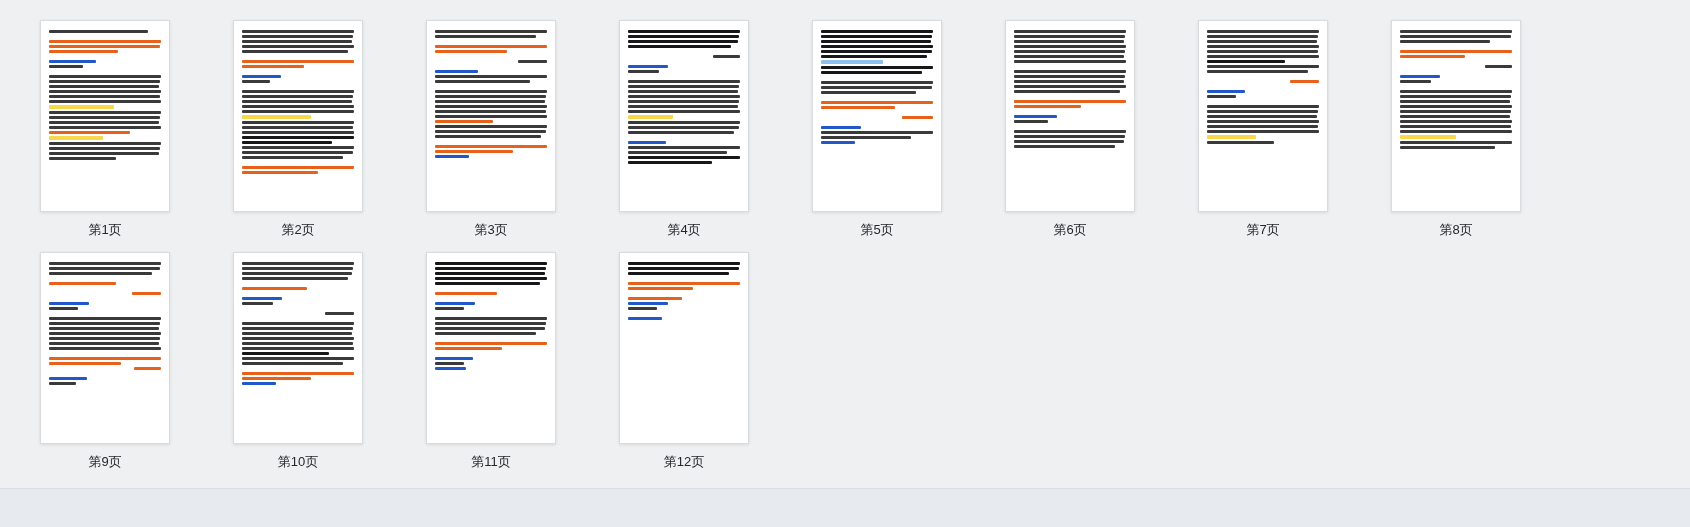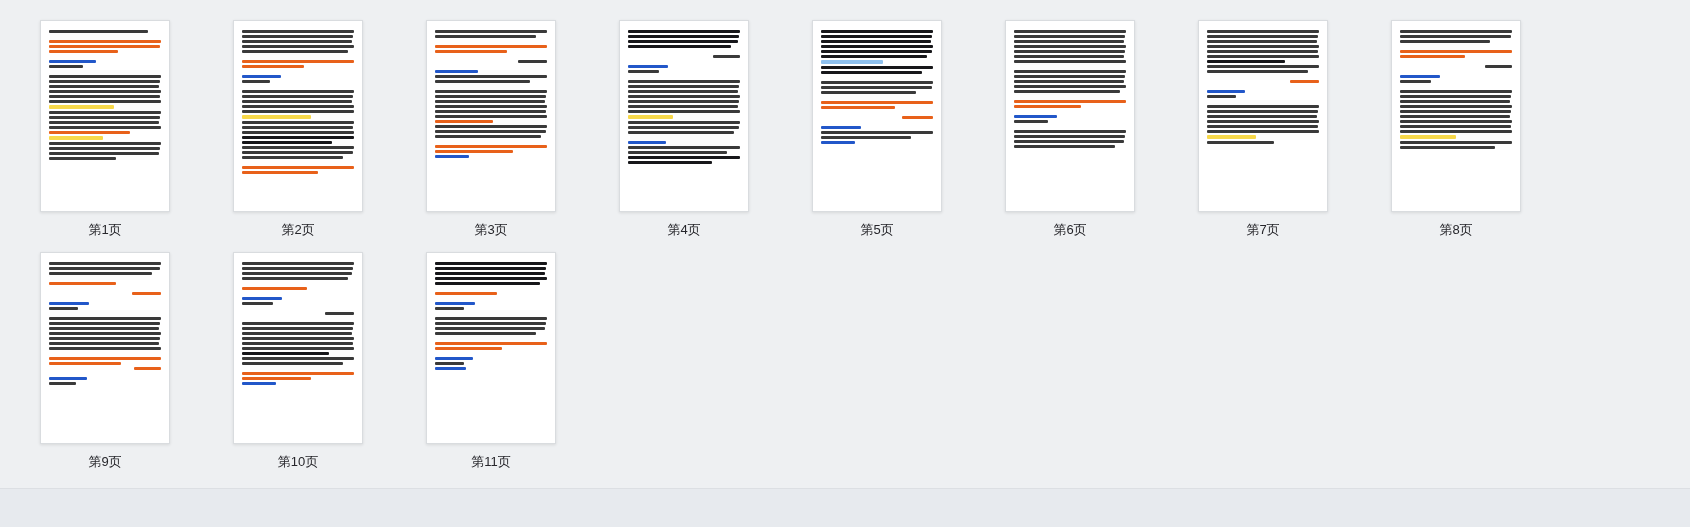--- a/index.html
+++ b/index.html
@@ -367,15 +367,32 @@
           <div class="gap"></div>
           <div class="line" style="background: rgb(232, 97, 26); width: 100%;"></div>
           <div class="line" style="background: rgb(232, 97, 26); width: 60%;"></div>
           <div class="gap"></div>
           <div class="line" style="background: rgb(34, 87, 201); width: 34%;"></div>
           <div class="line" style="background: rgb(58, 58, 58); width: 26%;"></div>
           <div class="line" style="background: rgb(34, 87, 201); width: 28%;"></div>
         </div>
         <div class="label">第11页</div>
       </div>
+      <div class="cell">
+        <div class="page">
+          <div class="line" style="background: rgb(23, 23, 26); width: 100%;"></div>
+          <div class="line" style="background: rgb(23, 23, 26); width: 99%;"></div>
+          <div class="line" style="background: rgb(23, 23, 26); width: 90%;"></div>
+          <div class="gap"></div>
+          <div class="line" style="background: rgb(232, 97, 26); width: 100%;"></div>
+          <div class="line" style="background: rgb(232, 97, 26); width: 58%;"></div>
+          <div class="gap"></div>
+          <div class="line" style="background: rgb(232, 97, 26); width: 48%;"></div>
+          <div class="line" style="background: rgb(34, 87, 201); width: 36%;"></div>
+          <div class="line" style="background: rgb(58, 58, 58); width: 26%;"></div>
+          <div class="gap"></div>
+          <div class="line" style="background: rgb(34, 87, 201); width: 30%;"></div>
+        </div>
+        <div class="label">第12页</div>
+      </div>
     </div>
   <div class="bottom-bar"></div>
 </div>
 
 </body></html>

